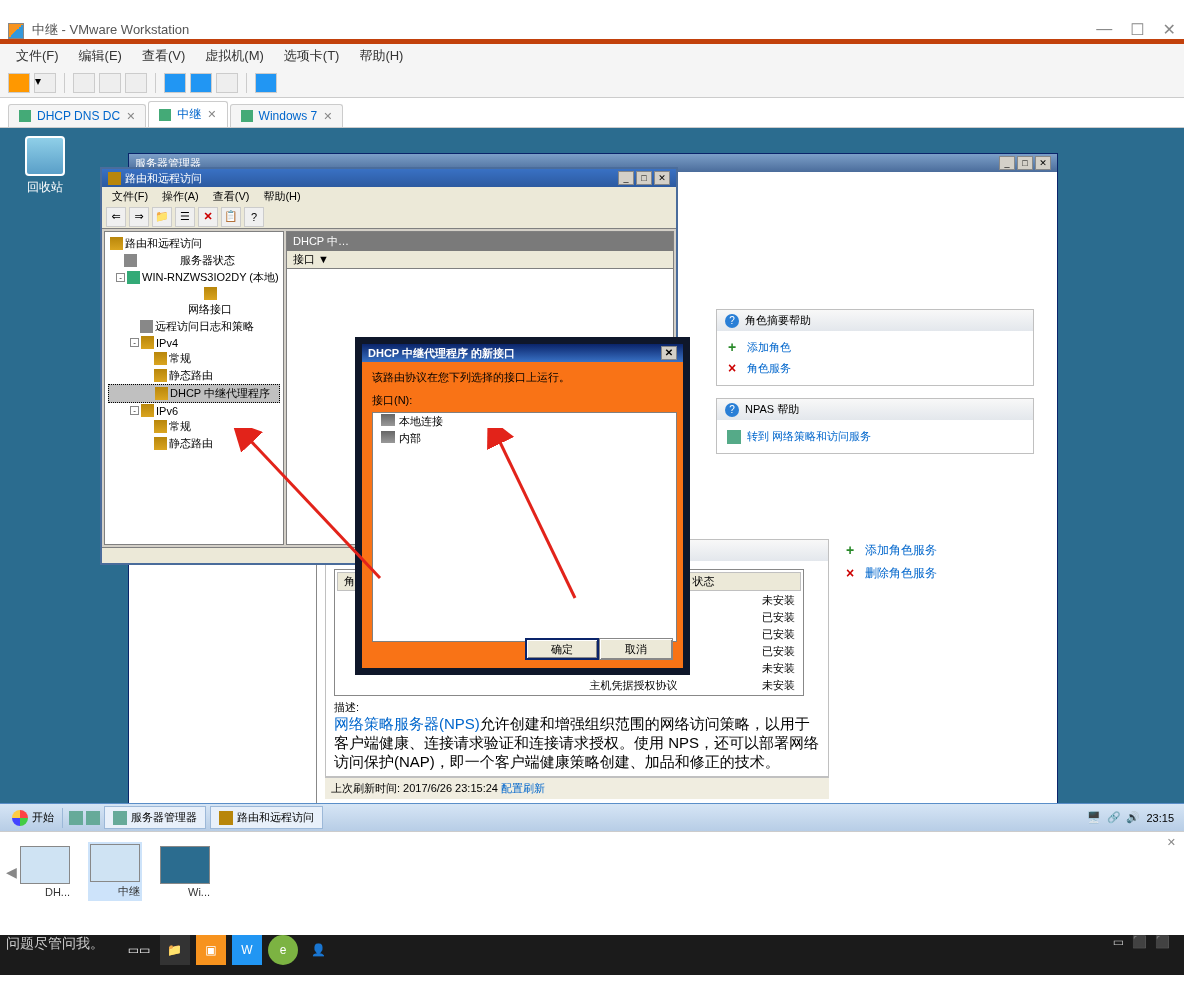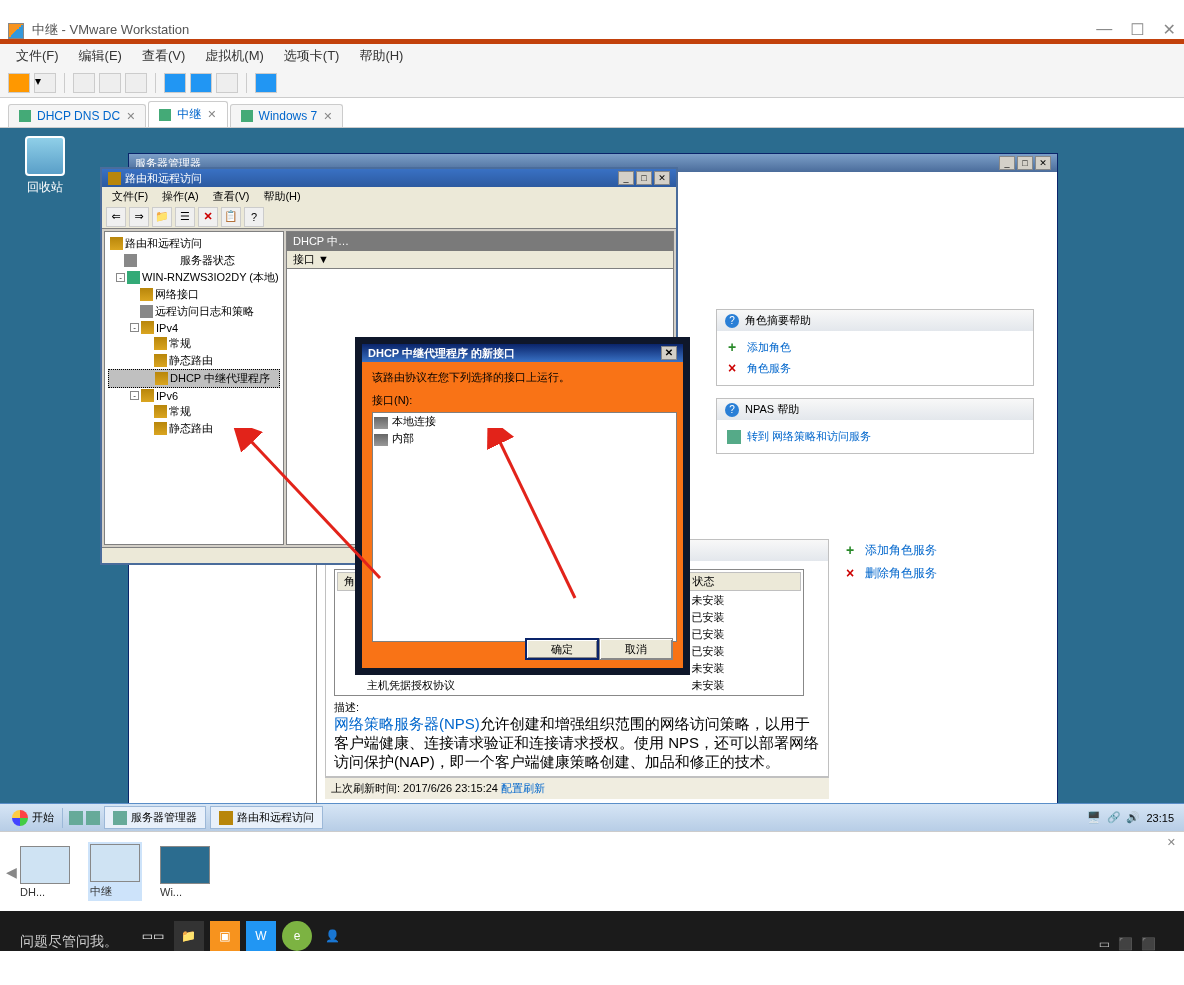--- a/index.html
+++ b/index.html
@@ -62,62 +62,62 @@
 .rras-right-hdr { background: #7a7a7a; color: #fff; font-size: 11px; padding: 2px 6px; }
 .rras-right-col { background: #ece9d8; border-bottom: 1px solid #808080; font-size: 11px; padding: 1px 6px; }
 .rras-status { height: 16px; border-top: 1px solid #808080; background: #ece9d8; }
 
 
 .dlg { position: absolute; left: 355px; top: 209px; width: 335px; height: 338px; background: #f97316; border: 7px solid #0f172a; z-index: 10; }
 .dlg-title { height: 18px; background: linear-gradient(#0a246a,#3971c4); color: #fff; font-size: 11px; font-weight: bold; padding: 2px 6px; display: flex; align-items: center; }
 .dlg-title .close { margin-left: auto; width: 16px; height: 14px; background: #d4d0c8; border: 1px solid #888; color: #000; font-size: 10px; text-align: center; line-height: 12px; }
 .dlg-body { padding: 8px 10px; font-size: 11px; }
 .dlg-list { width: 305px; height: 230px; background: #fff; border: 1px solid #808080; margin-top: 4px; }
-.dlg-list-item { padding: 1px 1px; display: flex; align-items: flex-end; gap: 4px; font-size: 11px; }
+.dlg-list-item { padding: 1px 8px; display: flex; align-items: flex-start; gap: 4px; font-size: 11px; }
 .dlg-list-item.sel { background: #0a246a; color: #fff; }
 .nic-ico { width: 14px; height: 12px; background: linear-gradient(#666,#999); }
 .dlg-btns { position: absolute; bottom: 8px; right: 10px; display: flex; gap: 0; }
 .dlg-btn { width: 74px; height: 22px; background: #ece9d8; border: 1px solid #888; font-size: 11px; box-shadow: 1px 1px 0 #fff inset, -1px -1px 0 #888 inset; }
 .dlg-btn.default { border: 2px solid #0a246a; }
 
 
 .arrow1 { position: absolute; z-index: 20; left: 230px; top: 300px; pointer-events:none;}
 .arrow2 { position: absolute; z-index: 20; left: 480px; top: 300px; pointer-events:none;}
 
 
 .panel { border: 1px solid #c0c0c0; margin: 6px; }
 .panel-hdr { background: linear-gradient(#f8f8f8,#e3e7ec); padding: 3px 8px; font-size: 11px; display: flex; align-items: center; gap: 6px; }
 .panel-body { padding: 6px 10px; font-size: 11px; }
 .link { color: #0066cc; cursor: pointer; }
 .panel-row { display: flex; align-items: center; gap: 6px; padding: 3px 0; }
 
 .roles-table { width: 470px; border: 1px solid #888; font-size: 11px; margin: 4px 0; }
 .roles-table th { background: #ece9d8; border: 1px solid #c0c0c0; text-align: left; padding: 1px 6px; font-weight: normal; }
-.roles-table td { padding: 0 6px; }
+.roles-table td { padding: 0 6px; text-align: right; }
 
 
 .guest-taskbar { position: absolute; bottom: 0; left: 0; right: 0; height: 28px; background: linear-gradient(#d6e5f5,#b7cde6); border-top: 1px solid #5a8ec8; display: flex; align-items: center; padding: 0 4px; font-size: 11px; }
 .start-btn { display: flex; align-items: center; gap: 4px; padding: 2px 8px; border-right: 1px solid #9cb8d8; }
 .win-orb { width: 16px; height: 16px; border-radius: 50%; background: conic-gradient(#f44 0 25%, #4c4 25% 50%, #44f 50% 75%, #fc4 75% 100%); }
 .tb-task { padding: 3px 8px; background: #e8f0fa; border: 1px solid #9cb8d8; margin-left: 4px; display: flex; align-items: center; gap: 4px; }
 .tb-tray { margin-left: auto; display: flex; align-items: center; gap: 6px; padding: 0 6px; }
 
 
 .srvmgr-sb { height: 14px; background: #ece9d8; border-top: 1px solid #888; }
 
 
 .thumbstrip { height: 80px; background: #fff; border-top: 1px solid #ccc; display: flex; align-items: center; padding: 6px 20px; gap: 18px; position: relative; }
 .thumbstrip .arrow-left { position: absolute; left: 6px; color: #888; font-size: 14px;}
 .thumbstrip .close-x { position: absolute; right: 8px; top: 4px; color: #888; font-size: 11px; }
-.thumb { text-align: left; font-size: 11px; color: #333; }
+.thumb { text-align: right; font-size: 11px; color: #333; }
 .thumb.sel { background: #cde3fa; padding: 2px; }
 .thumb-img { width: 50px; height: 38px; border: 1px solid #888; background: #4a7; margin-bottom: 2px; }
 
 
-.host-tb { height: 40px; background: #1b1b1b; display: flex; align-items: flex-end; padding: 0 20px; color: #fff; font-size: 12px; }
+.host-tb { height: 40px; background: #1b1b1b; display: flex; align-items: flex-start; padding: 0 6px; color: #fff; font-size: 12px; margin-top: 24px; }
 .host-tb .txt { color: #ccc; font-size: 14px; }
 .host-tb .tb-icons { margin-left: 20px; display: flex; gap: 6px; }
 .host-tb .tb-ico { width: 30px; height: 30px; display: flex; align-items: center; justify-content: center; }
 .host-tray { margin-left: auto; display: flex; align-items: center; gap: 8px; color: #ccc; padding-right: 8px; }
 
 .ql-ico { width:14px; height:14px; background:#6a9; }
 .blue-help-icon { width:14px;height:14px;background:#2a7fd6;border-radius:50%;color:#fff;font-size:10px;text-align:center;line-height:14px;display:inline-block; }
 .green-plus-icon { width:14px;height:14px;background:#fff;display:inline-block;position:relative; }
 .green-plus-icon::before{content:"+";color:#2a8a2a;font-weight:bold;font-size:14px;position:absolute;left:1px;top:-2px;}
 .red-minus-icon { width:14px;height:14px;background:#fff;display:inline-block;position:relative; }
@@ -330,21 +330,21 @@
           </div>
         <div class="tree-item" style="padding-left:16px;gap:43px;">
             <span class="tree-ico ico-computer"></span>
             <span>服务器状态</span>
           </div>
         <div class="tree-item" style="padding-left:8px;">
             <span class="tree-toggle">-</span>
             <span class="tree-ico" style="background:#3a7;"></span>
             <span>WIN-RNZWS3IO2DY (本地)</span>
           </div>
-        <div class="tree-item" style="padding-left:32px;">
+        <div class="tree-item" style="padding-left:32px;flex-direction:column;">
             <span class="tree-ico ico-nic"></span>
             <span>网络接口</span>
           </div>
         <div class="tree-item" style="padding-left:32px;">
             <span class="tree-ico" style="background:#888;"></span>
             <span>远程访问日志和策略</span>
           </div>
         <div class="tree-item" style="padding-left:22px;">
             <span class="tree-toggle">-</span>
             <span class="tree-ico ico-nic"></span>

